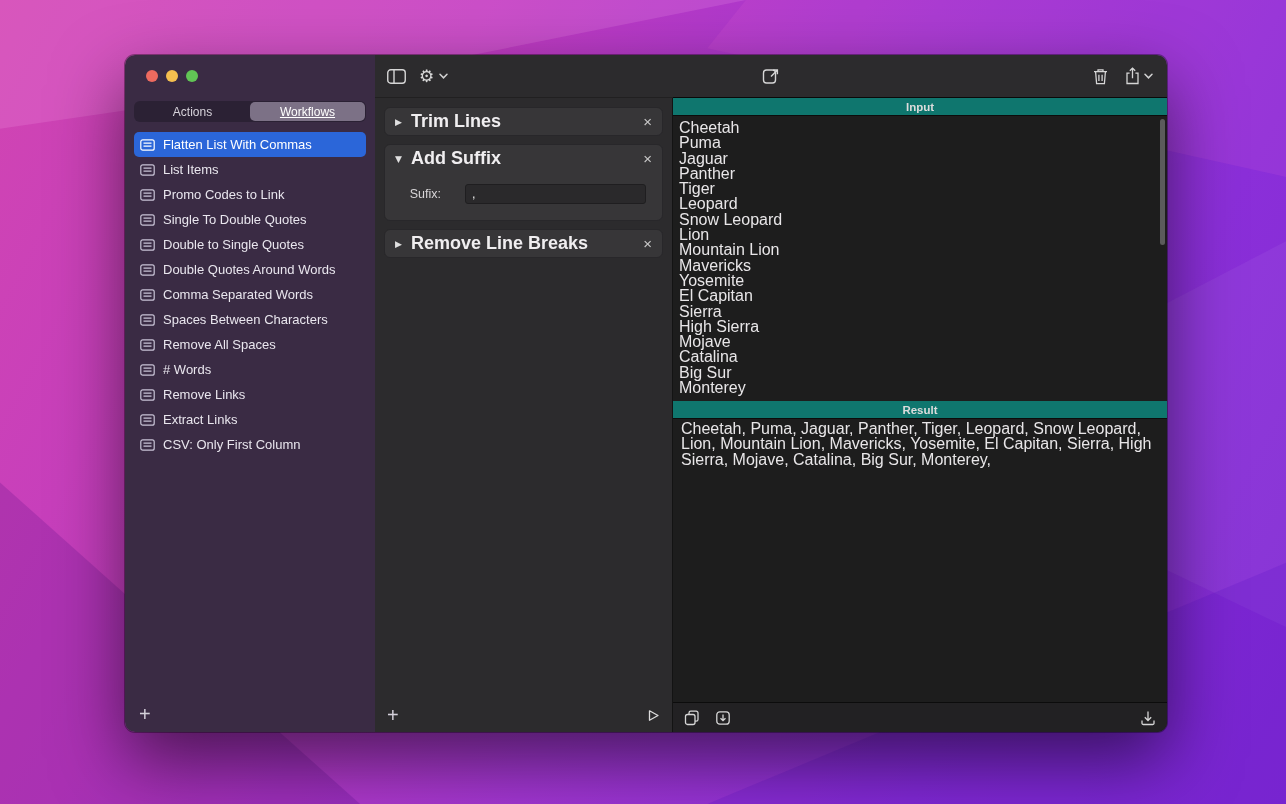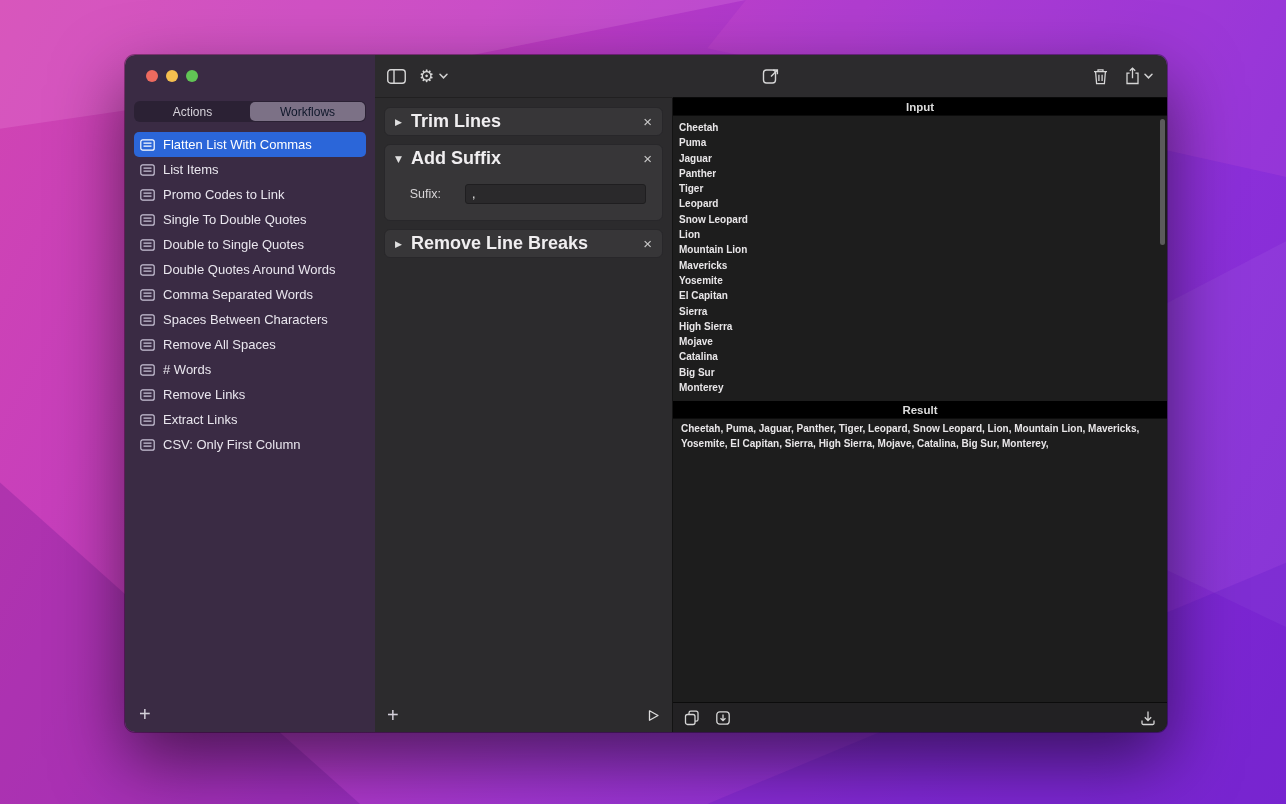--- a/index.html
+++ b/index.html
@@ -17,21 +17,21 @@
     overflow:hidden;display:flex;box-shadow:0 28px 70px rgba(0,0,0,.55),0 0 0 1px rgba(0,0,0,.35);}
 
   
   .sidebar{width:250px;background:#3a2b44;display:flex;flex-direction:column;flex:none;}
   .sidebar-top{height:42px;display:flex;align-items:center;padding-left:21px;gap:8px;flex:none;}
   .tl{width:12px;height:12px;border-radius:50%;}
   .tl-red{background:#ed6a5f;}.tl-yellow{background:#f5bf4f;}.tl-green{background:#61c455;}
   .seg{display:flex;margin:4px 9px 8px;border-radius:6px;background:#2b2134;height:19px;
     font-size:12px;flex:none;padding:1px;}
   .seg-btn{flex:1;display:flex;align-items:center;justify-content:center;color:#d6d2da;border-radius:5px;}
-  .seg-btn.selected{background:#7c7186;color:#0f172a;}
+  .seg-btn.selected{background:#7c7186;color:#ffffff;text-decoration:underline;}
   .wf-list{flex:1;padding:2px 9px;overflow:hidden;}
   .wf-item{display:flex;align-items:center;height:25px;border-radius:5px;padding:0 6px;
     color:#e9e6ee;font-size:13px;gap:8px;white-space:nowrap;}
   .wf-item.selected{background:#2b66d9;color:#fff;}
   .wf-icon{display:flex;align-items:center;color:#c9c4d6;flex:none;}
   .wf-item.selected .wf-icon{color:#fff;}
   .sidebar-bottom{height:36px;display:flex;align-items:center;padding:0 14px;flex:none;}
   .plus{color:#d4d0da;font-size:20px;line-height:1;font-weight:300;}
 
   
@@ -58,25 +58,25 @@
   .close-x{color:#c8c8c8;font-size:15px;line-height:1;flex:none;}
   .step-body{padding:12px 16px 16px;display:flex;align-items:center;justify-content:flex-end;gap:24px;}
   .field-label{color:#d8d6d8;font-size:12.5px;}
   .suffix-input{width:181px;height:20px;background:#2a292b;border:1px solid #1f1e20;border-radius:3px;
     color:#e8e8e8;padding:0 6px;font-size:12.5px;box-sizing:border-box;outline:none;
     font-family:"Liberation Sans","DejaVu Sans",sans-serif;}
   .steps-footer{height:34px;flex:none;display:flex;align-items:center;justify-content:space-between;padding:0 12px;}
 
   
   .io-col{flex:1;display:flex;flex-direction:column;background:#1d1d1d;min-width:0;}
-  .io-header{height:17px;flex:none;background:#000000;border-bottom:1px solid #0c0c0c;
+  .io-header{height:17px;flex:none;background:#0f766e;border-bottom:1px solid #0c0c0c;
     display:flex;align-items:center;justify-content:center;font-size:11.5px;font-weight:bold;color:#dcdcdc;}
   .io-header.first{border-top:1px solid #0c0c0c;margin-top:-1px;}
   .io-input{height:285px;flex:none;position:relative;overflow:hidden;}
-  .io-text{padding:4px 6px;font-size:10px;line-height:15.3px;color:#e8e6e8;font-weight:bold;}
+  .io-text{padding:4px 6px;font-size:16px;line-height:15.3px;color:#e8e6e8;}
   .io-result{flex:1;overflow:hidden;}
   .io-result .io-text{padding:2px 8px;}
   .scrollbar{position:absolute;right:2px;top:3px;width:5px;height:126px;background:#5b5b5b;border-radius:3px;}
   .io-footer{height:29px;flex:none;border-top:1px solid #0c0c0c;background:#222123;
     display:flex;align-items:center;padding:0 11px;gap:15px;}
   .io-footer .spacer{flex:1;}
 
   svg{display:block;}
 </style>
 </head>

